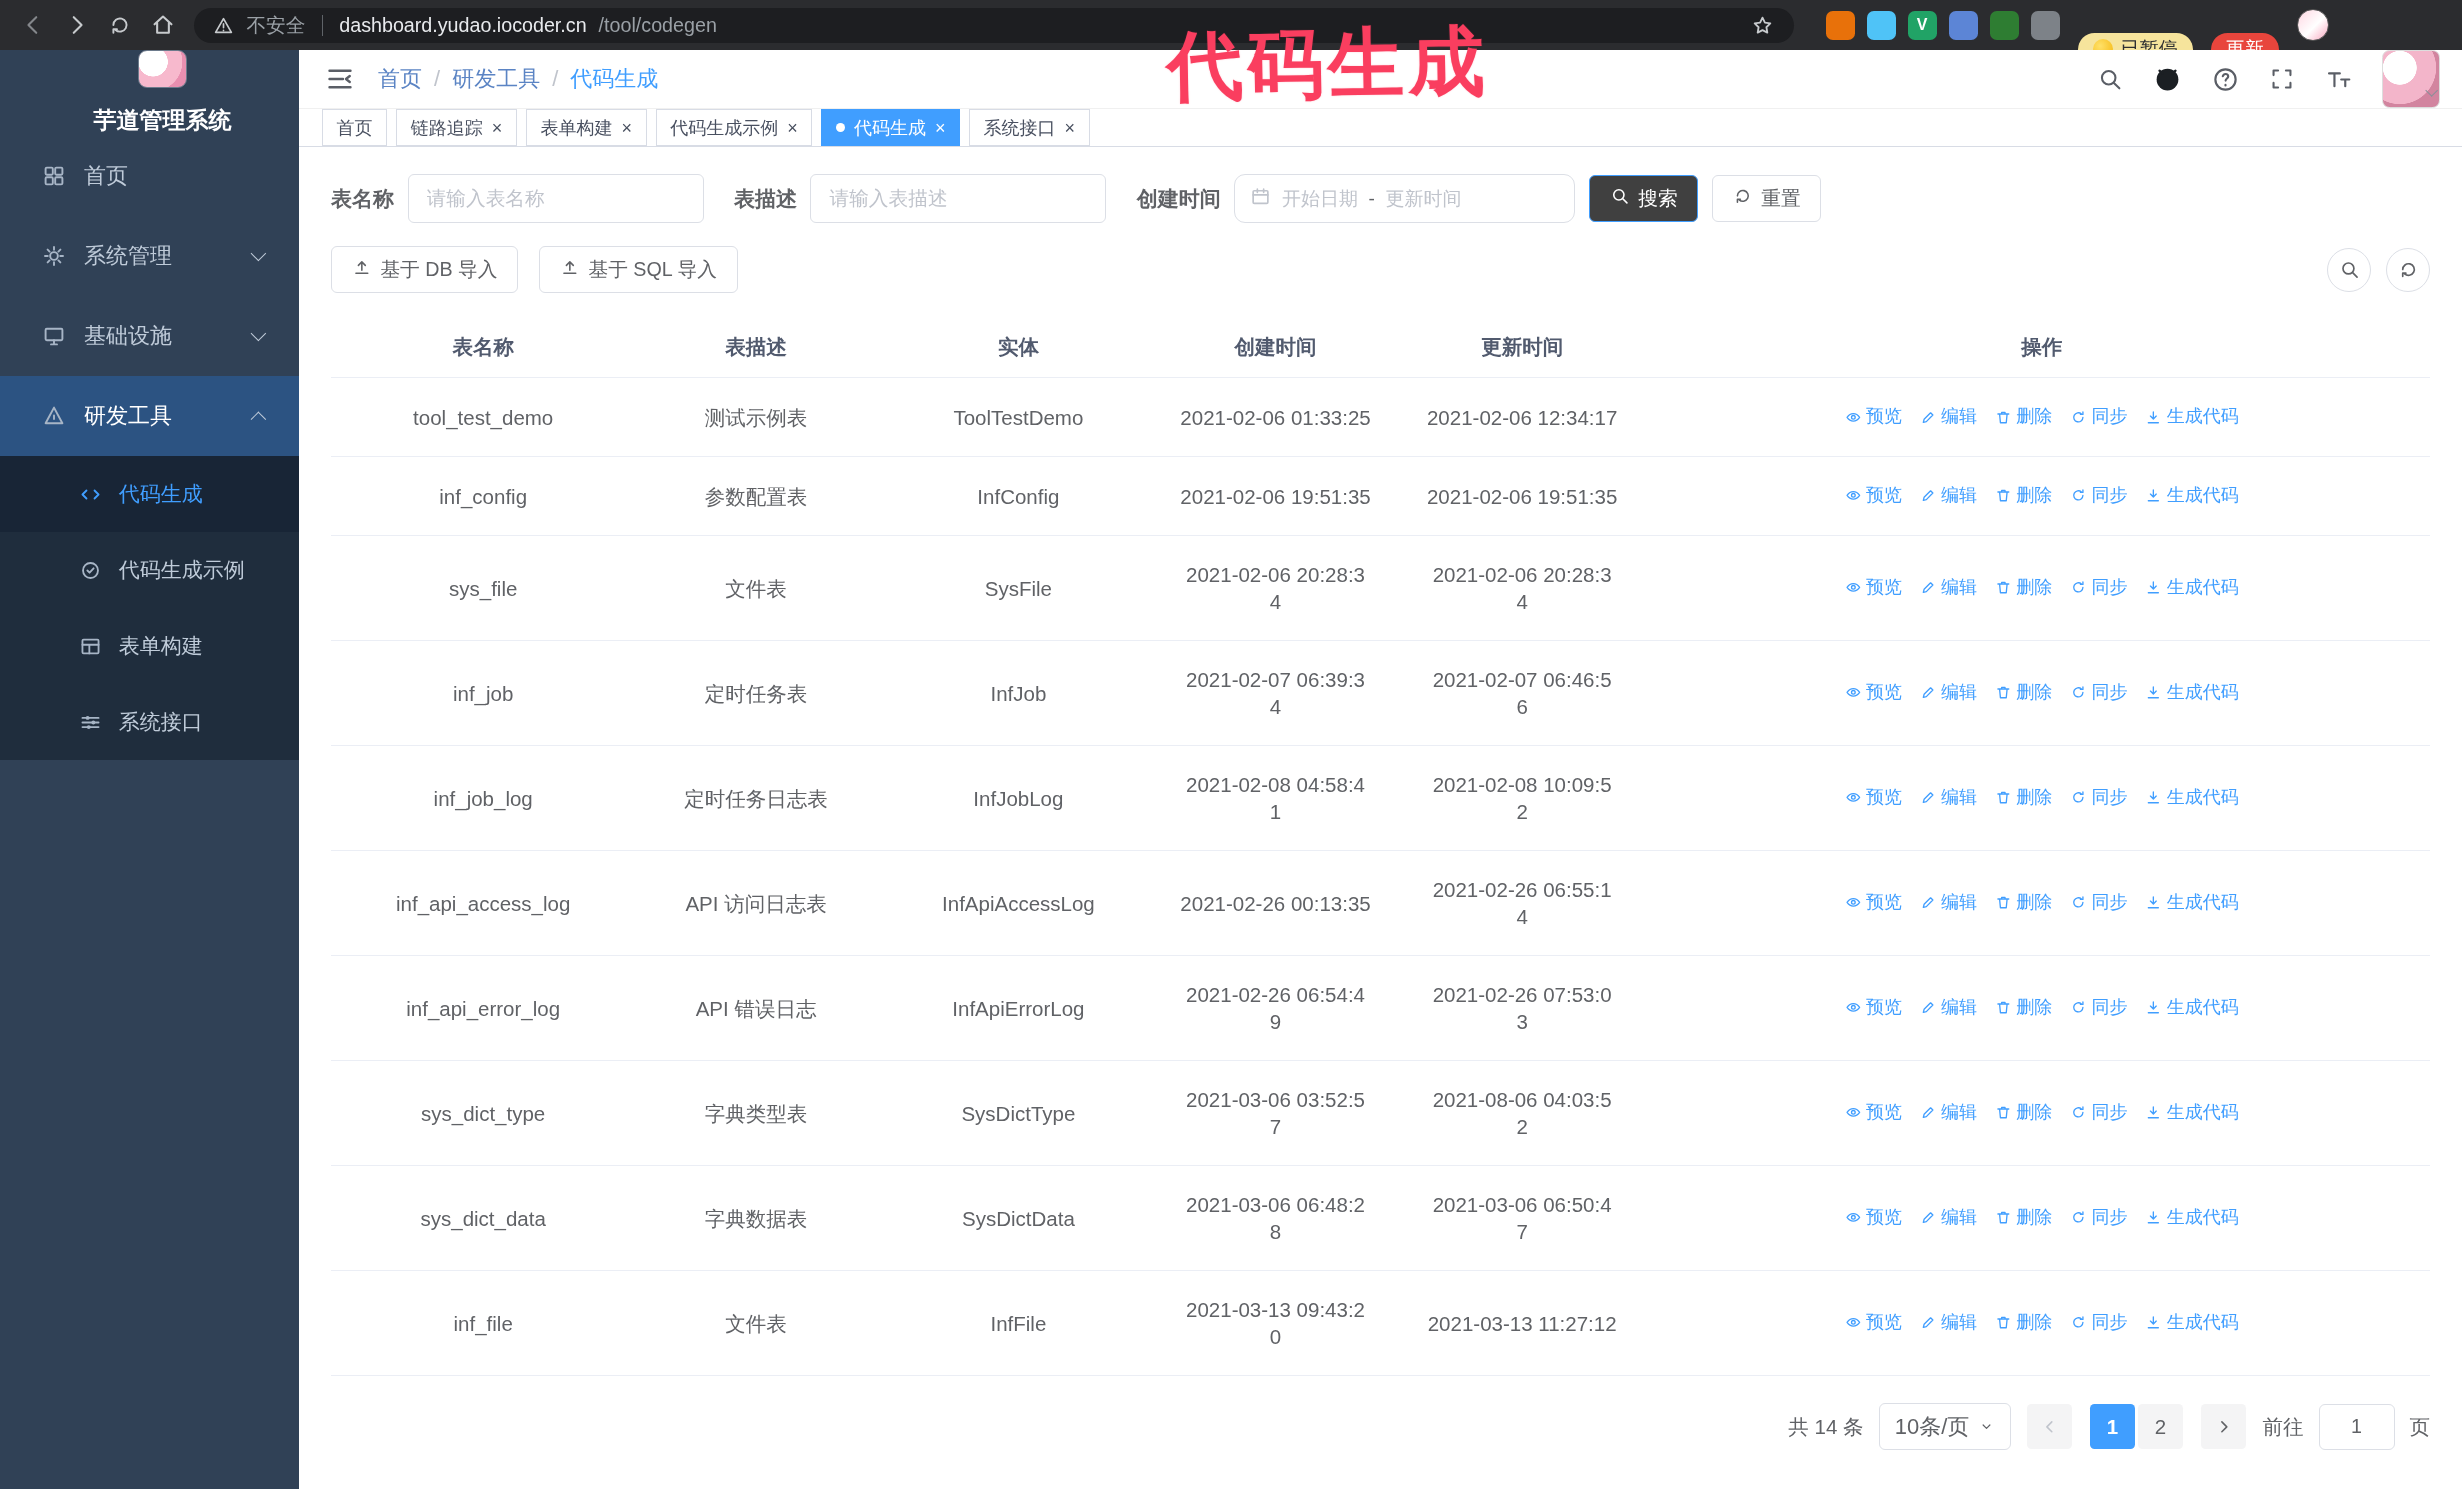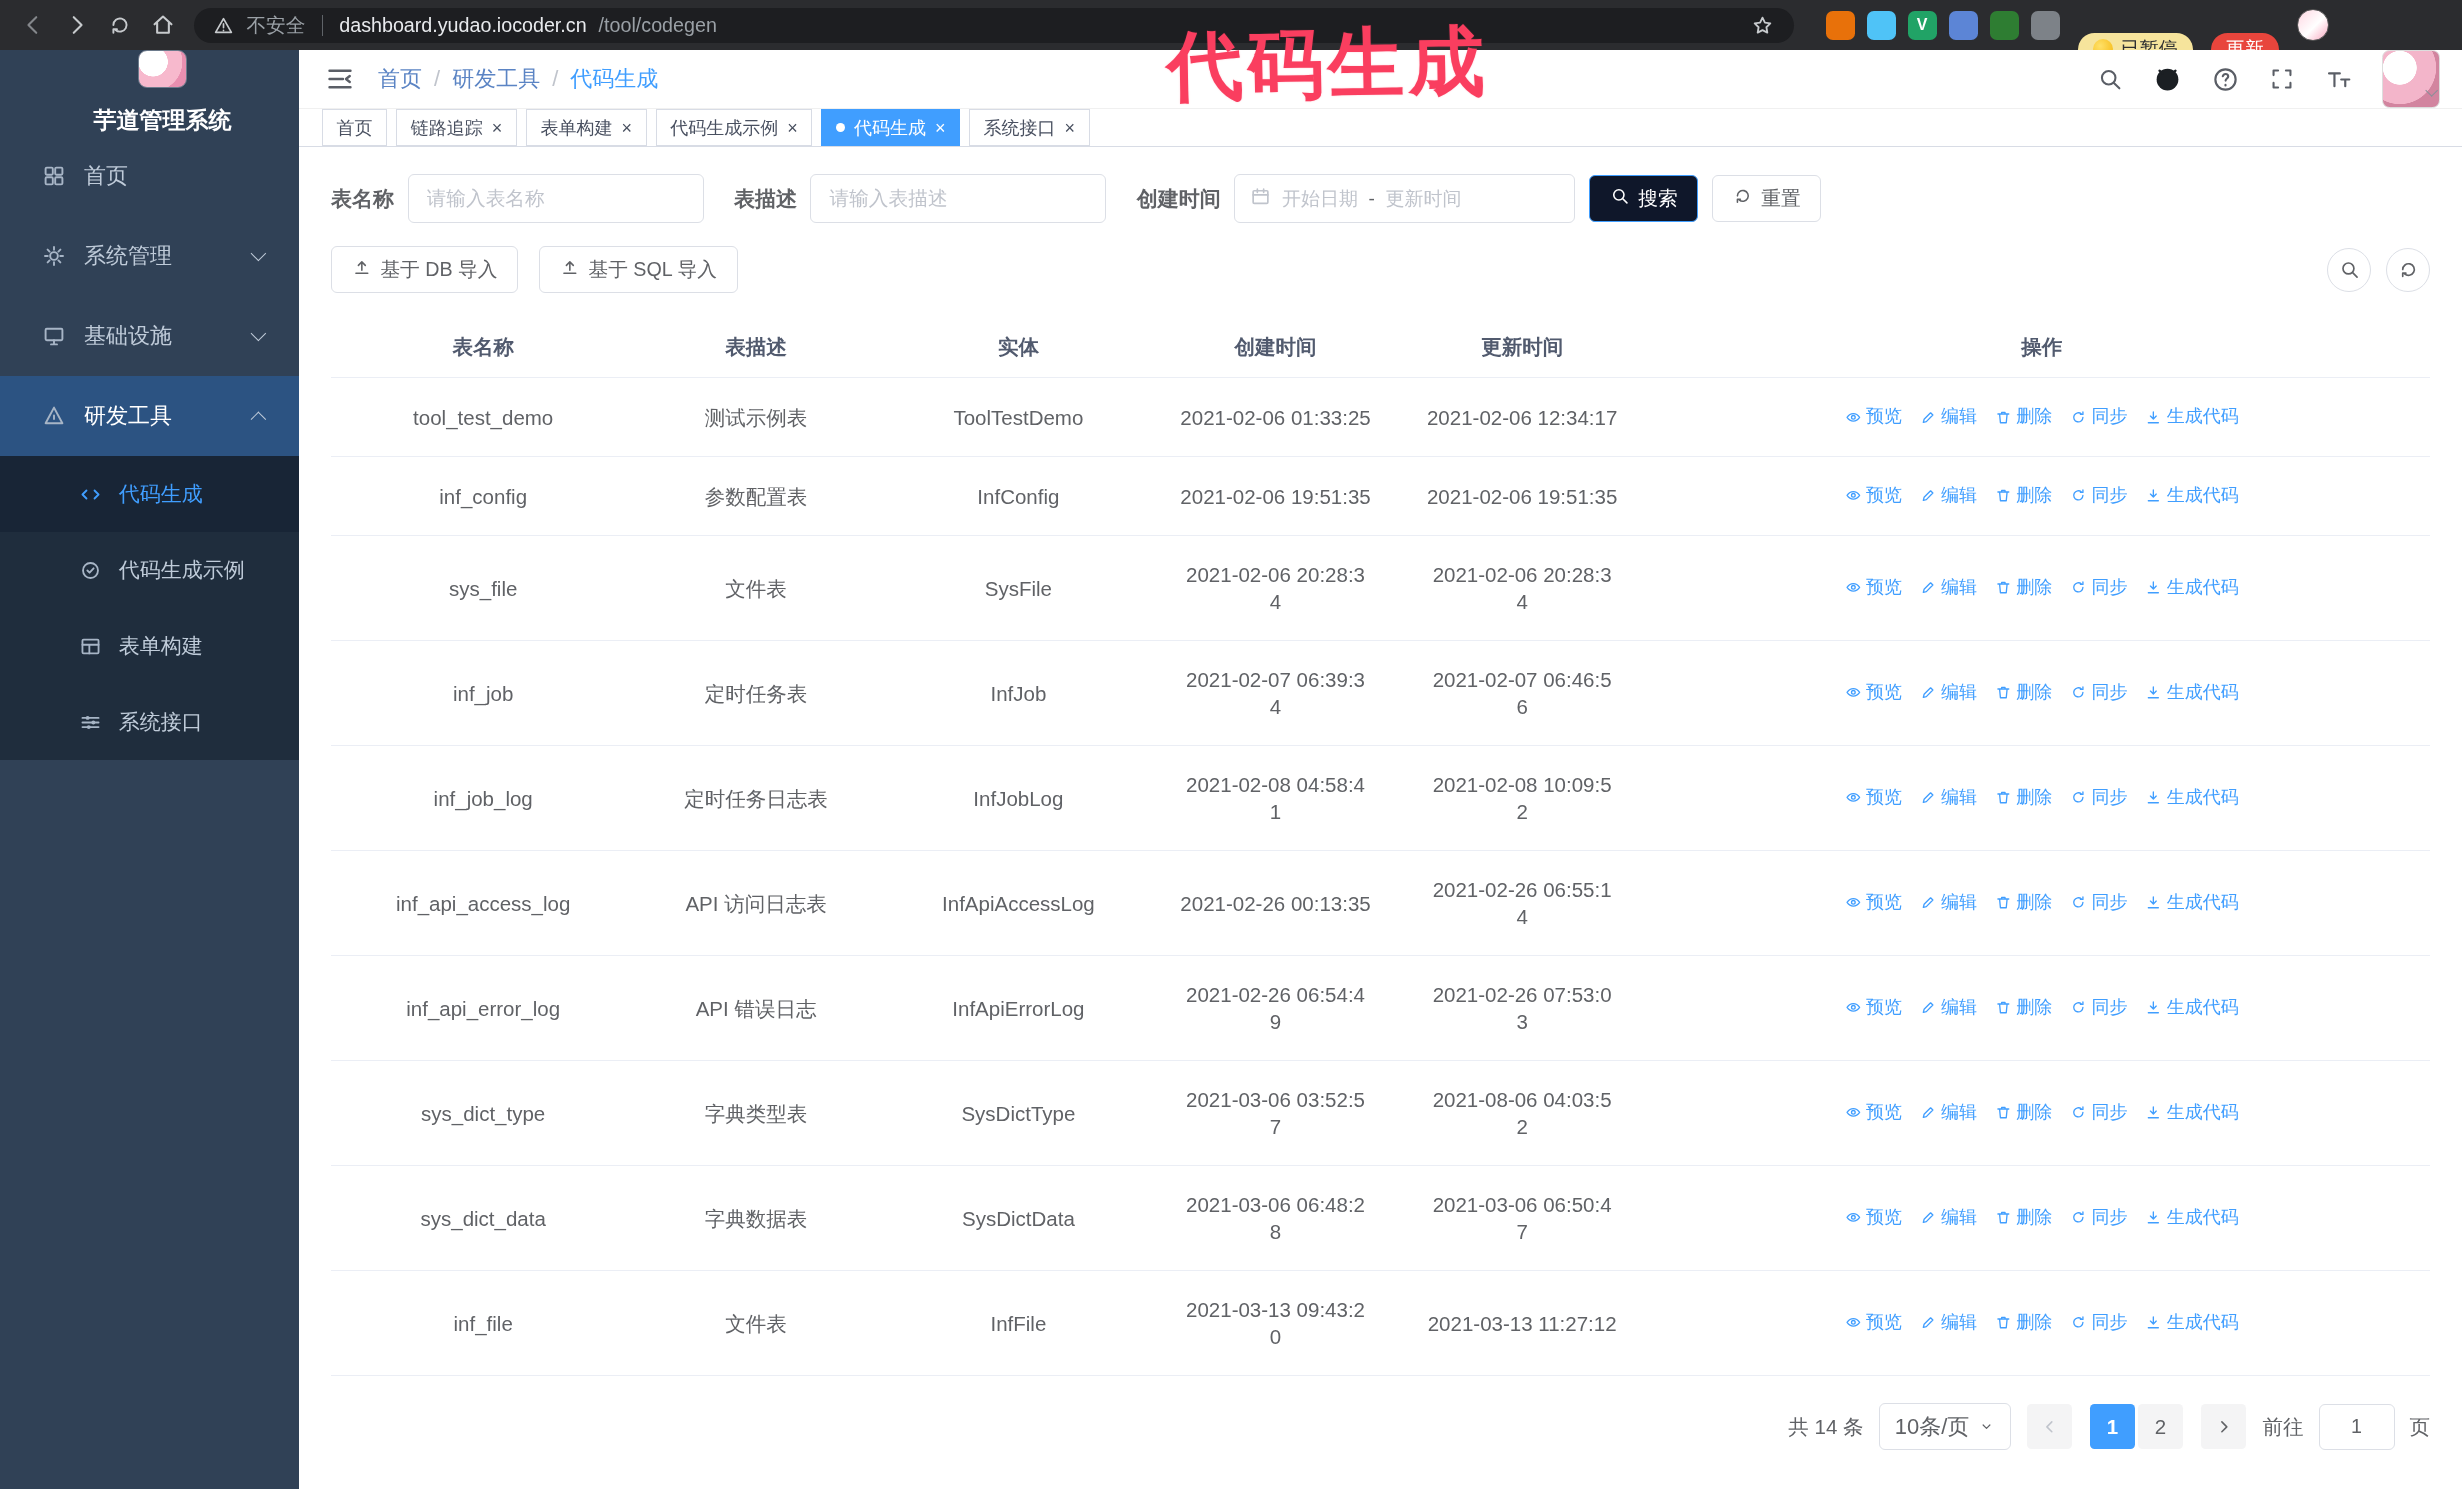--- a/index.html
+++ b/index.html
@@ -76,26 +76,26 @@
   .tab-close{font-size:18px;line-height:1;}
 
   
   .content{padding:0 32px;flex:1;display:flex;flex-direction:column;}
   .filter-row{margin-top:27px;display:flex;align-items:center;gap:13.6px;font-size:21px;}
   .fl-label{color:#606266;font-weight:bold;margin-left:16.7px;}
   .fl-label:first-child{margin-left:0;}
   .text-input{height:47px;width:258px;border:0.8px solid #dcdfe6;border-radius:6px;padding:0 18px;font-size:19.7px;
     color:#606266;font-family:inherit;}
   .text-input::placeholder{color:#c0c4cc;}
-  .date-box{height:47px;width:309px;border:0.8px solid #dcdfe6;border-radius:6px;display:flex;align-items:center;
+  .date-box{height:47px;width:309px;border:0.8px solid #dcdfe6;border-radius:11px;display:flex;align-items:center;
     gap:10.6px;padding:0 15px;color:#c0c4cc;font-size:19px;}
   .date-box .sep{color:#606266;}
   .btn{height:47px;border-radius:6px;display:inline-flex;align-items:center;gap:9px;padding:0 19.7px;
     font-size:19.7px;cursor:pointer;border:0.8px solid #dcdfe6;background:#fff;color:#606266;font-family:inherit;}
-  .btn-primary{background:#0f172a;border-color:#409eff;color:#fff;}
+  .btn-primary{background:#404040;border-color:#409eff;color:#fff;}
   .toolbar-row{margin-top:23px;display:flex;align-items:center;gap:21px;}
   .toolbar-right{margin-left:auto;display:flex;gap:15px;}
   .circle-btn{width:44px;height:44px;border-radius:50%;border:0.8px solid #dcdfe6;background:#fff;color:#606266;
     display:flex;align-items:center;justify-content:center;cursor:pointer;}
 
   
   table.gen{width:100%;margin-top:23px;border-collapse:collapse;table-layout:fixed;}
   table.gen th{font-size:20.5px;color:#515a6e;font-weight:bold;padding:16.7px 6px;border-bottom:0.8px solid #ebeef5;text-align:center;}
   table.gen td{font-size:20.5px;color:#606266;padding:25px 6px;border-bottom:0.8px solid #ebeef5;text-align:center;line-height:27px;}
   td.time{white-space:pre-line;}

